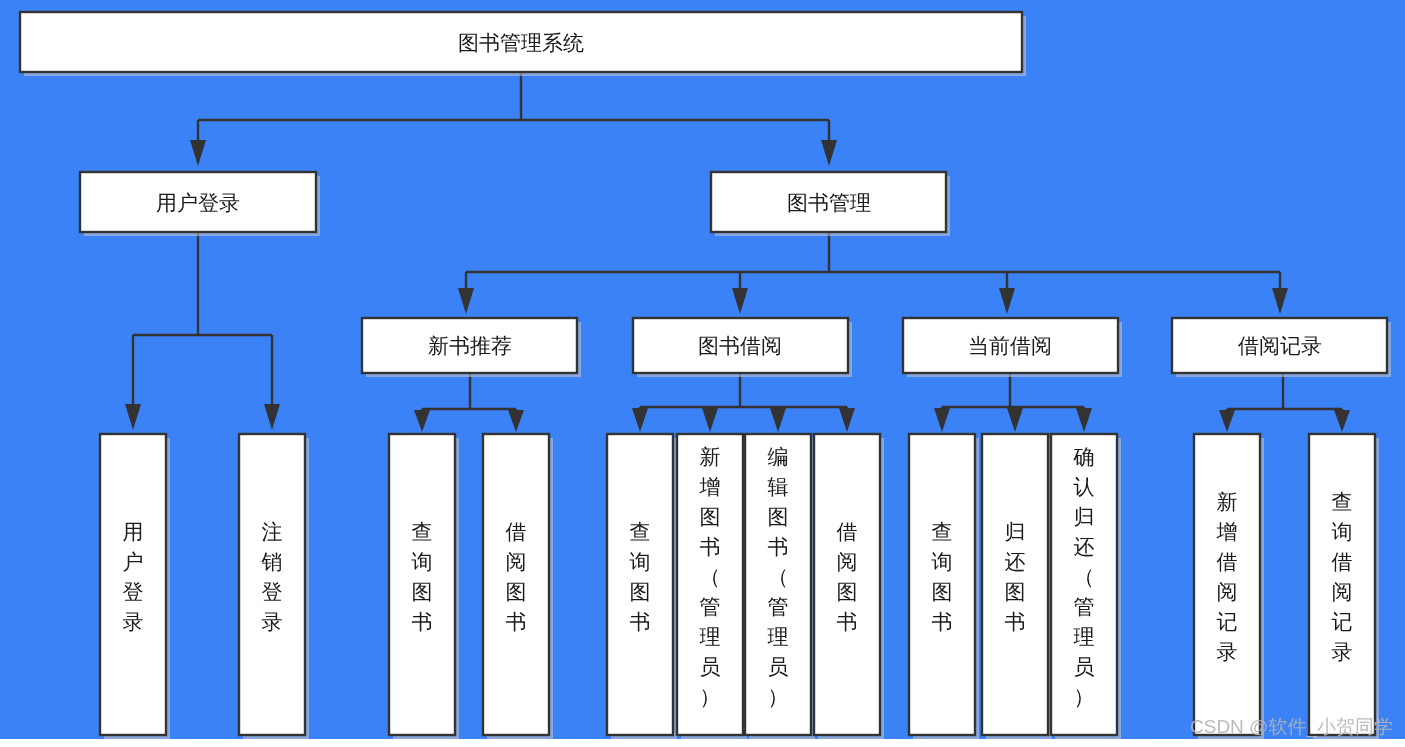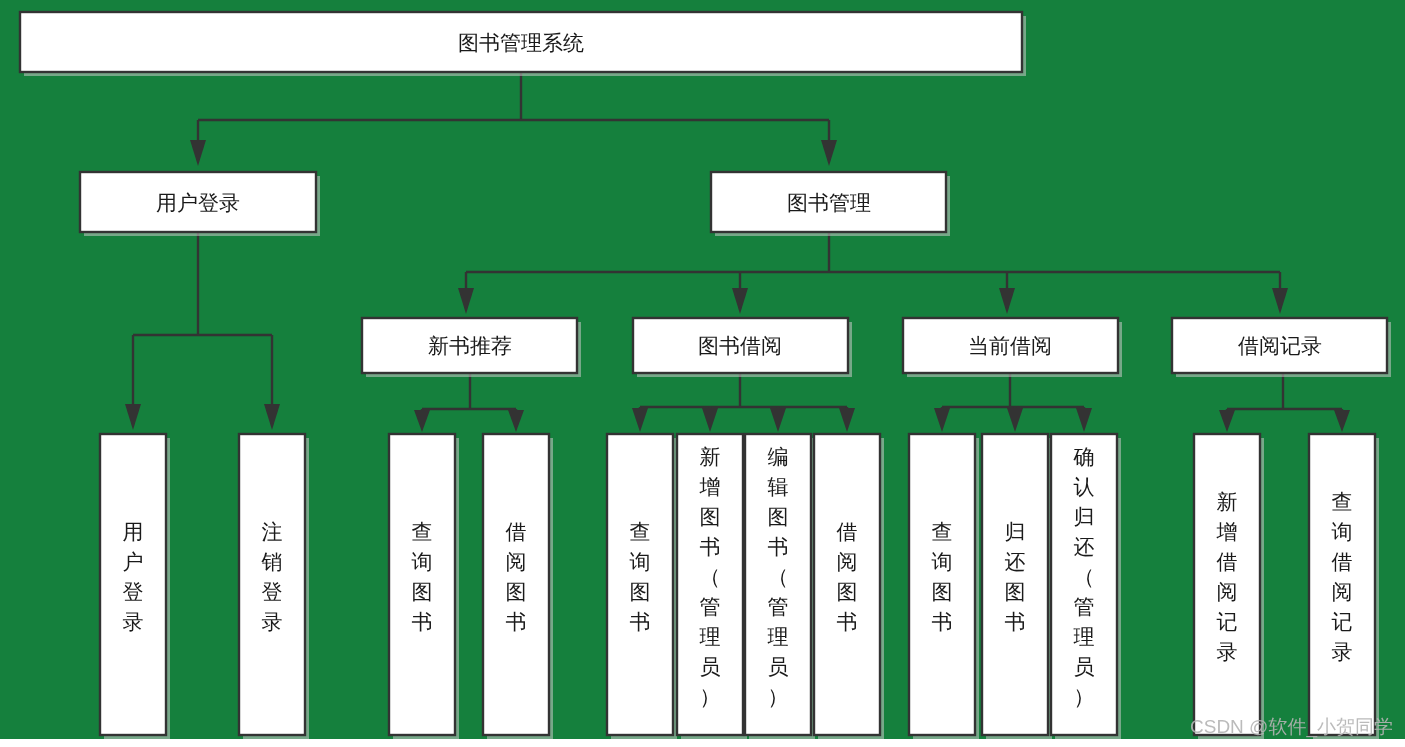--- a/index.html
+++ b/index.html
@@ -8,21 +8,21 @@
     padding: 0;
     background: #ffffff;
   }
   body {
     font-family: "Liberation Sans", "DejaVu Sans", sans-serif;
   }
   #diagram-root {
     position: relative;
     width: 1405px;
     height: 739px;
-    background: #15803d;
+    background: #3b82f6;
     overflow: hidden;
   }
   svg.diagram-canvas {
     position: absolute;
     top: 0;
     left: 0;
     width: 1405px;
     height: 747px;
     display: block;
   }

